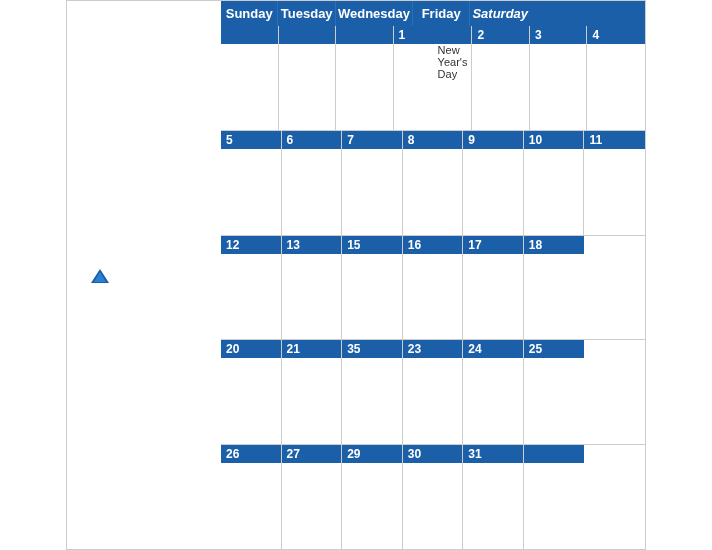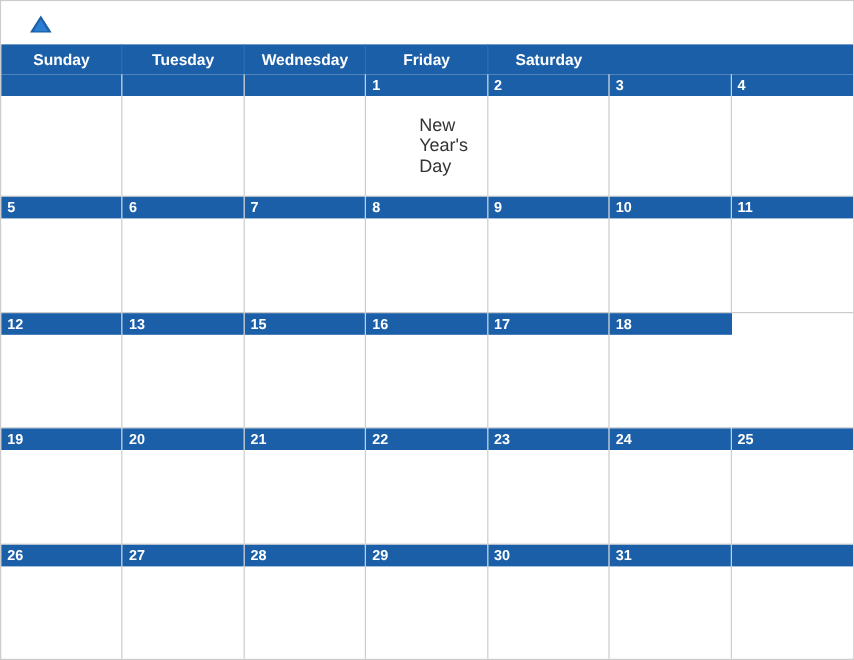--- a/index.html
+++ b/index.html
@@ -6,26 +6,26 @@
     body {
       font-family: Arial, sans-serif;
       background: #fff;
       display: flex;
       justify-content: center;
       align-items: center;
       width: 712px;
       height: 550px;
     }
     .calendar-container {
-      width: 712px;
+      width: 580px;
       height: 550px;
       background: #fff;
       border: 1px solid #ccc;
       display: flex;
-      flex-direction: column;
+      flex-direction: row;
       overflow: hidden;
     }
     .calendar-header {
       display: flex;
       align-items: center;
       justify-content: space-between;
       padding: 10px 20px 8px 20px;
       background: #fff;
     }
     .logo-area {
@@ -81,20 +81,21 @@
     .day-header {
       color: #fff;
       text-align: center;
       padding: 5px 2px;
       font-size: 13px;
       font-weight: bold;
       border-right: 1px solid #2a6fba;
     }
     .day-header:last-child {
       border-right: none;
+      font-style: italic;
     }
     .weeks-container {
       flex: 1;
       display: flex;
       flex-direction: column;
     }
     .week-row {
       display: grid;
       grid-template-columns: repeat(7, 1fr);
       flex: 1;
@@ -119,23 +120,23 @@
       font-size: 12px;
       font-weight: bold;
       padding: 2px 5px;
       min-height: 18px;
     }
     .day-number-bar.empty {
       background: #1a5fa8;
       color: transparent;
     }
     .holiday-text {
-      font-size: 15px;
+      font-size: 11px;
       color: #333;
-      padding: 16px 4px;
+      padding: 0 4px;
       margin-left: 40px;
     }
   </style>
 </head>
 <body>
 
 <div class="calendar-container">
   <div class="calendar-header">
     <div class="logo-area">
       <div class="logo-row">
@@ -224,50 +225,44 @@
           </div>
           <div class="day-cell">
             <div class="day-number-bar">17</div>
           </div>
           <div class="day-cell">
             <div class="day-number-bar">18</div>
           </div>
         </div>
         <div class="week-row">
           <div class="day-cell">
-            <div class="day-number-bar">19</div>
-          </div>
-          <div class="day-cell">
             <div class="day-number-bar">20</div>
           </div>
           <div class="day-cell">
             <div class="day-number-bar">21</div>
           </div>
           <div class="day-cell">
-            <div class="day-number-bar">22</div>
+            <div class="day-number-bar">35</div>
           </div>
           <div class="day-cell">
             <div class="day-number-bar">23</div>
           </div>
           <div class="day-cell">
             <div class="day-number-bar">24</div>
           </div>
           <div class="day-cell">
             <div class="day-number-bar">25</div>
           </div>
         </div>
         <div class="week-row">
           <div class="day-cell">
             <div class="day-number-bar">26</div>
           </div>
           <div class="day-cell">
             <div class="day-number-bar">27</div>
-          </div>
-          <div class="day-cell">
-            <div class="day-number-bar">28</div>
           </div>
           <div class="day-cell">
             <div class="day-number-bar">29</div>
           </div>
           <div class="day-cell">
             <div class="day-number-bar">30</div>
           </div>
           <div class="day-cell">
             <div class="day-number-bar">31</div>
           </div>

